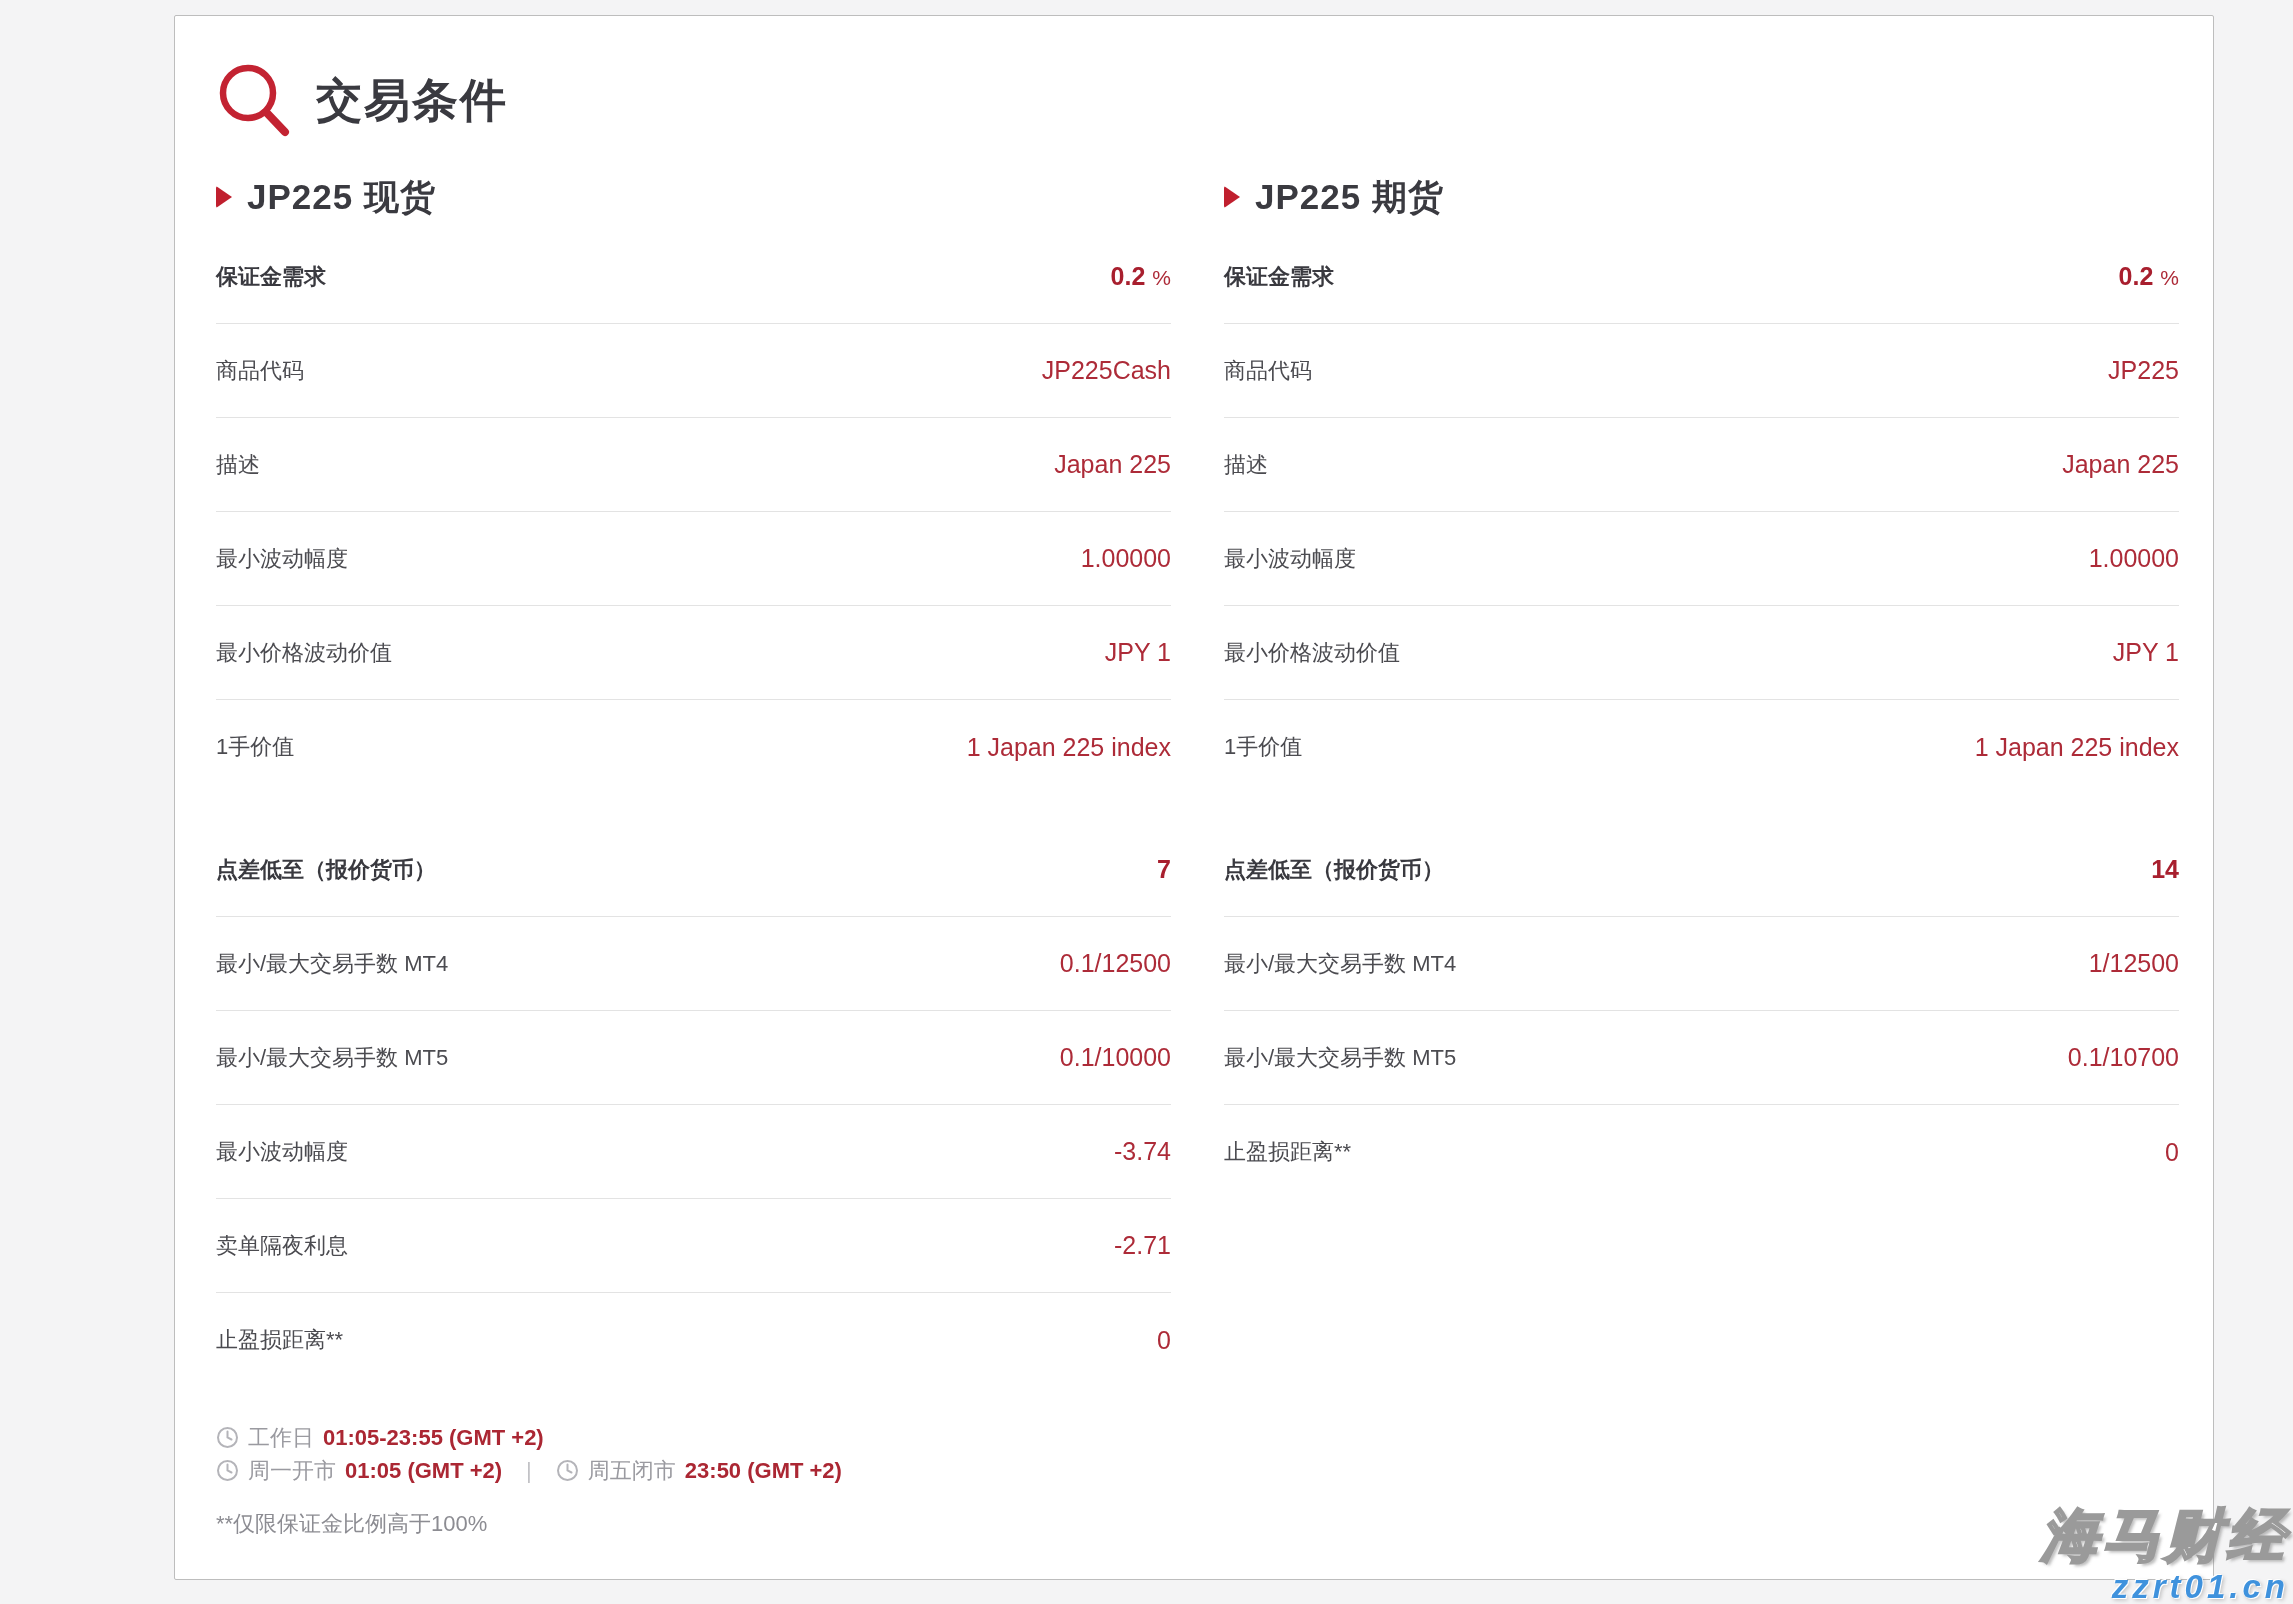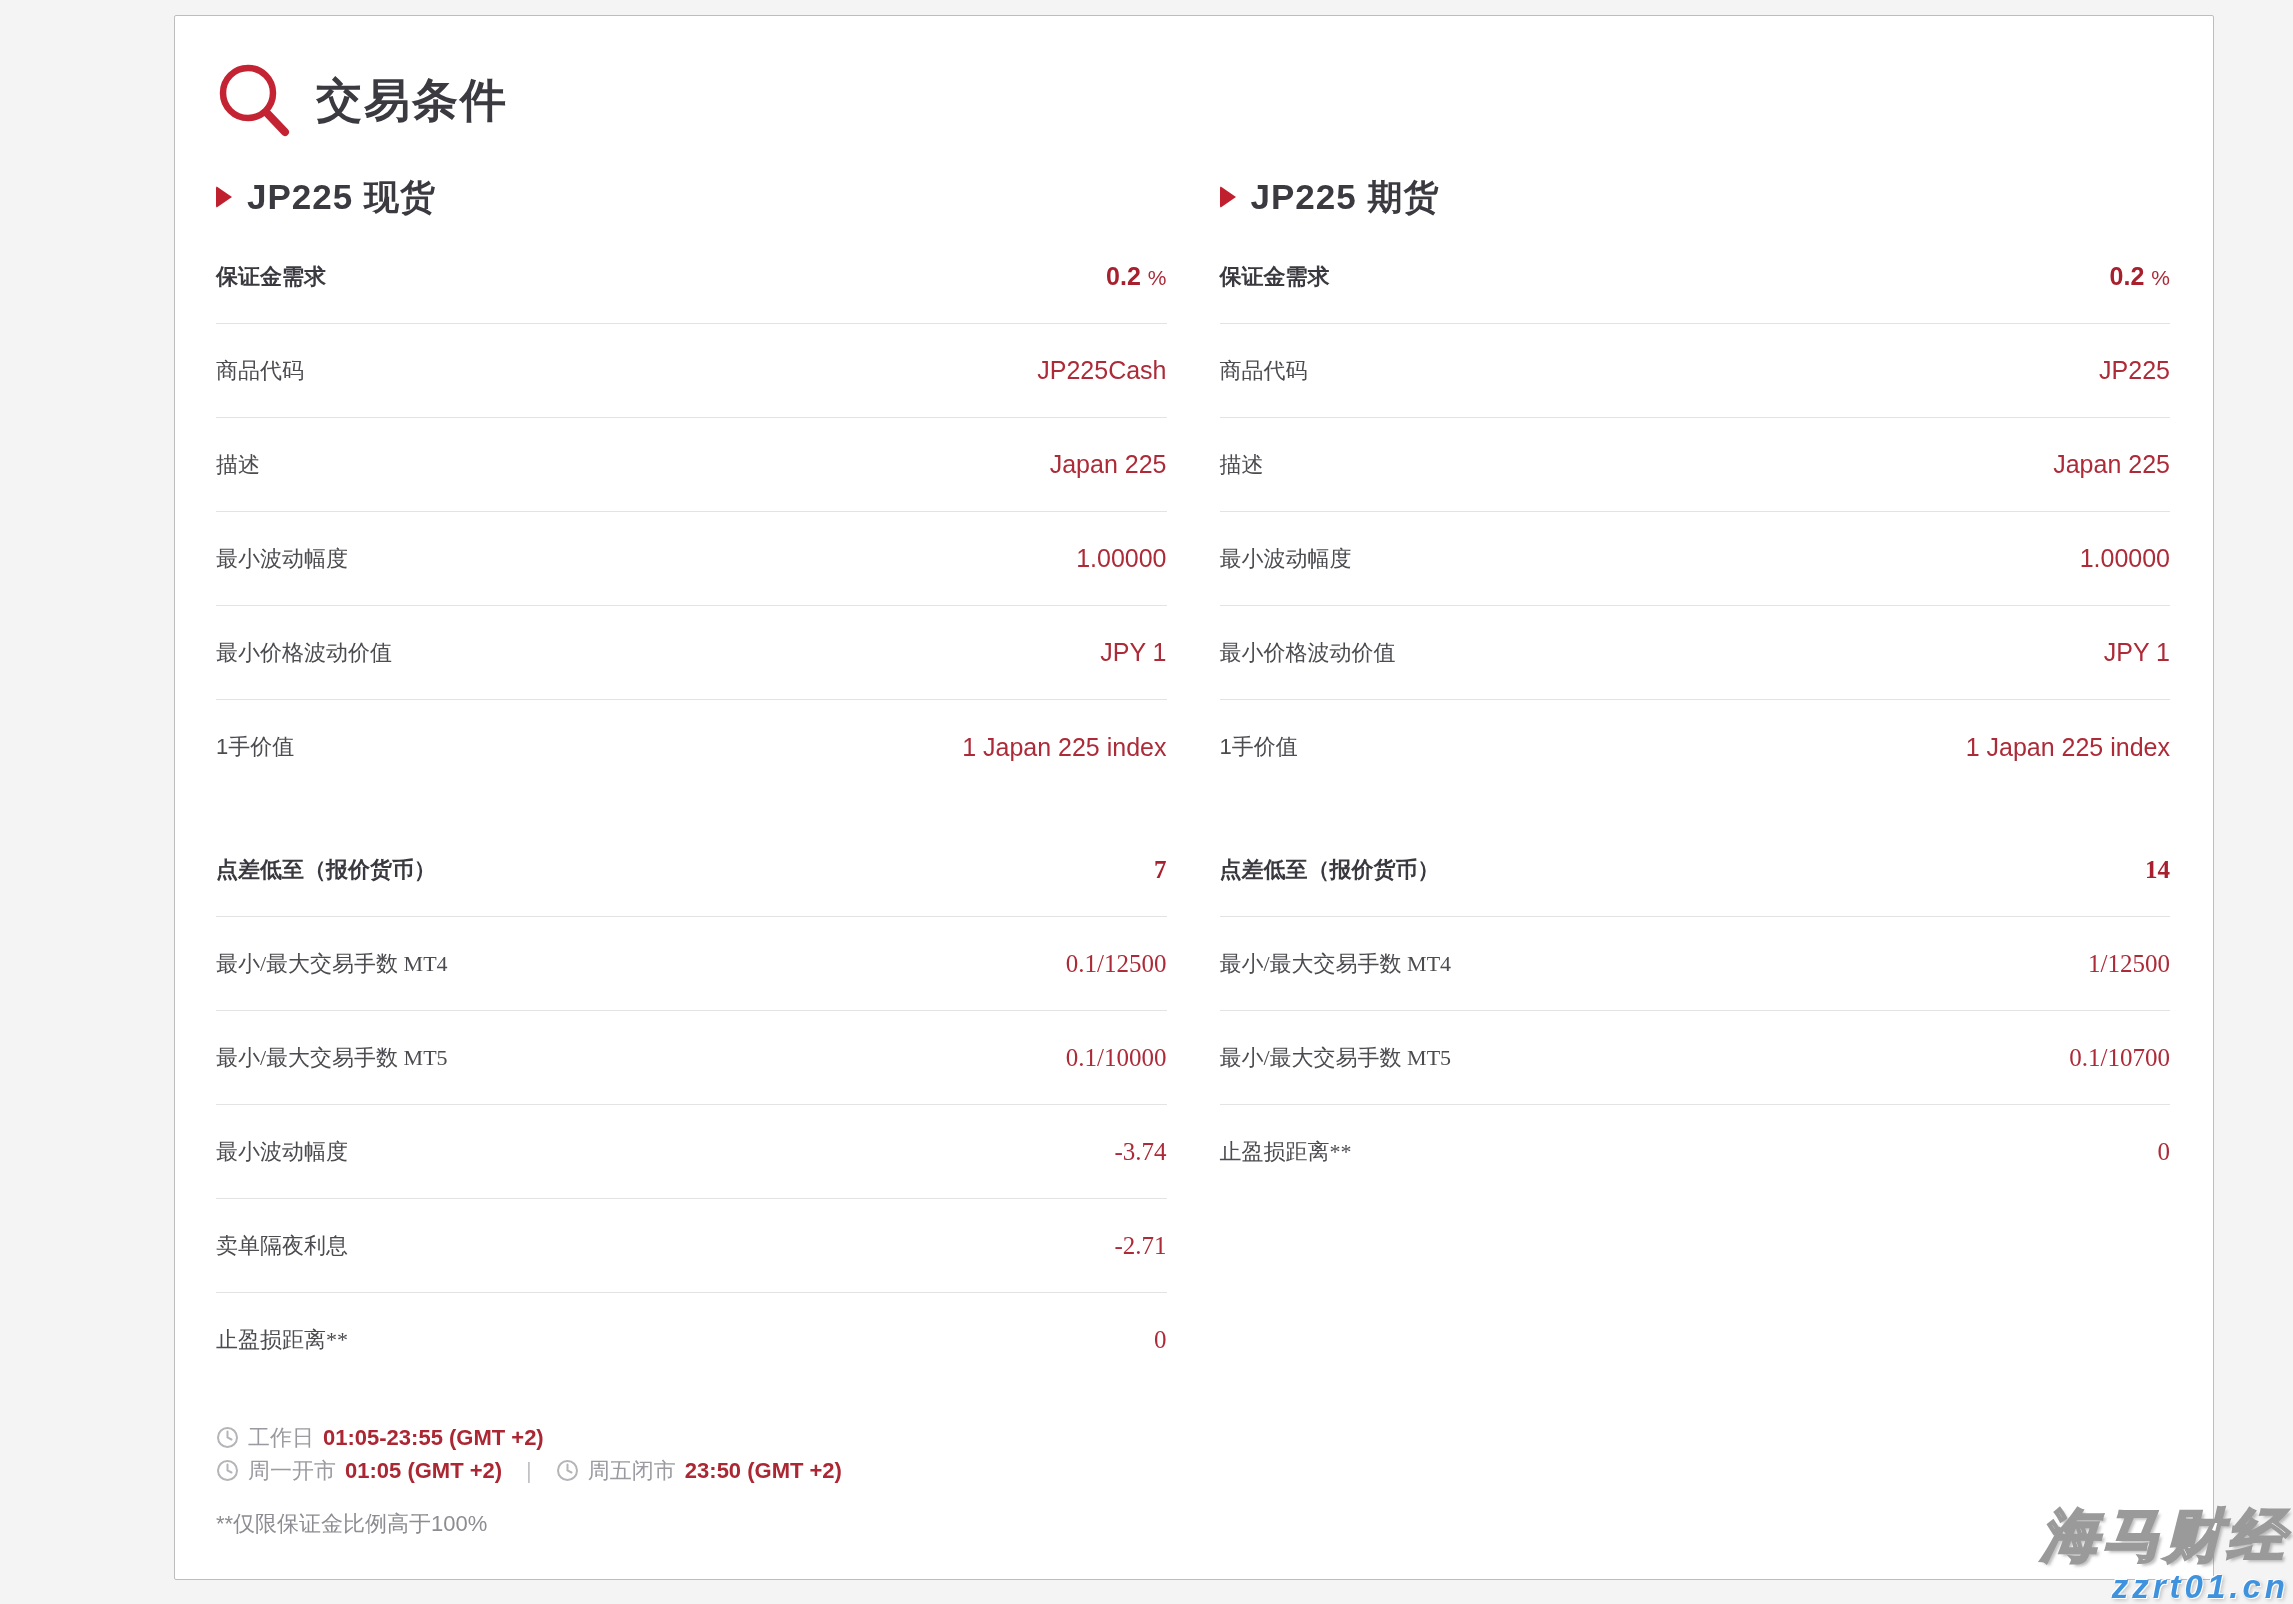--- a/index.html
+++ b/index.html
@@ -11,21 +11,21 @@
     overflow:hidden;
     color:#4b4b50;
   }
   .card {
     position:absolute;
     left:174px; top:15px;
     width:2040px; height:1565px;
     background:#ffffff;
     border:1px solid #bdbdbd;
     border-radius:2px;
-    padding:0 43px 0 41px;
+    padding:0 34px 0 41px;
   }
   .header {
     margin-top:46px;
     display:flex;
     align-items:center;
     gap:22px;
   }
   .page-title {
     font-size:46px;
     font-weight:700;
@@ -51,21 +51,21 @@
     border-top:11px solid transparent;
     border-bottom:11px solid transparent;
     border-radius:2px;
   }
   .section-title-text {
     font-size:35px;
     font-weight:700;
     color:#3a3a40;
     letter-spacing:1px;
   }
-  .group2 { margin-top:29px;font-family:Liberation Serif, serif; }
+  .group2 { margin-top:29px; }
   .row {
     height:94px;
     display:flex;
     justify-content:space-between;
     align-items:center;
     border-bottom:1px solid #e3e3e3;
   }
   .row.last { border-bottom:none; }
   .lbl { font-size:22px; color:#4b4b50; }
   .val { font-size:25px; color:#ad2b38; white-space:nowrap; }

